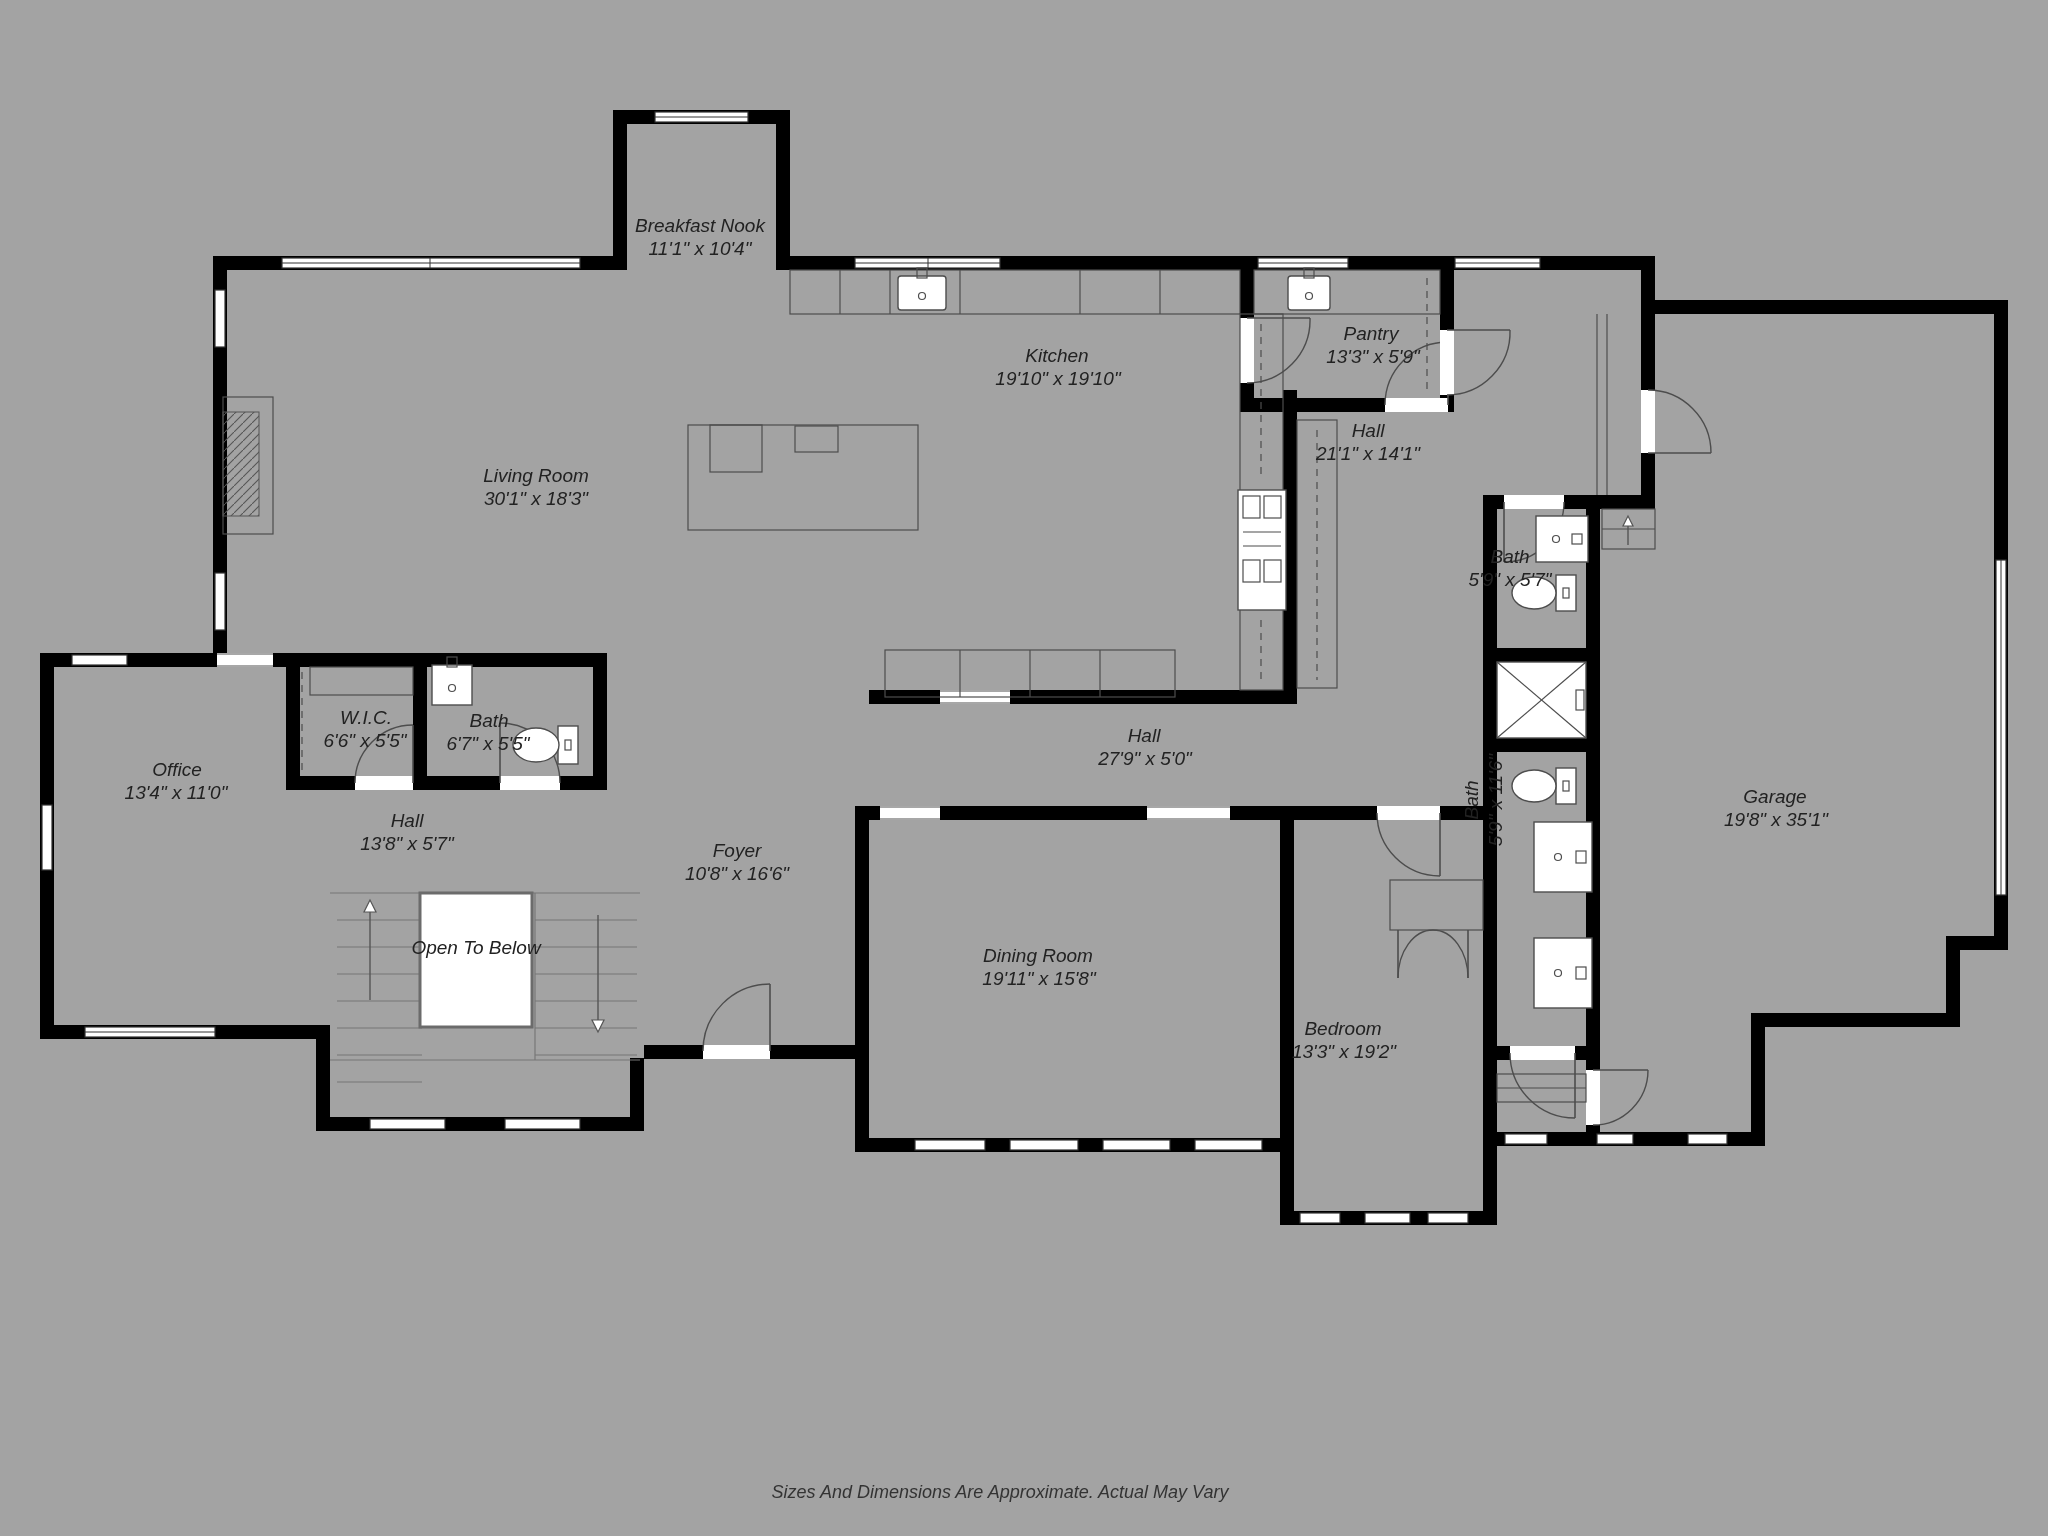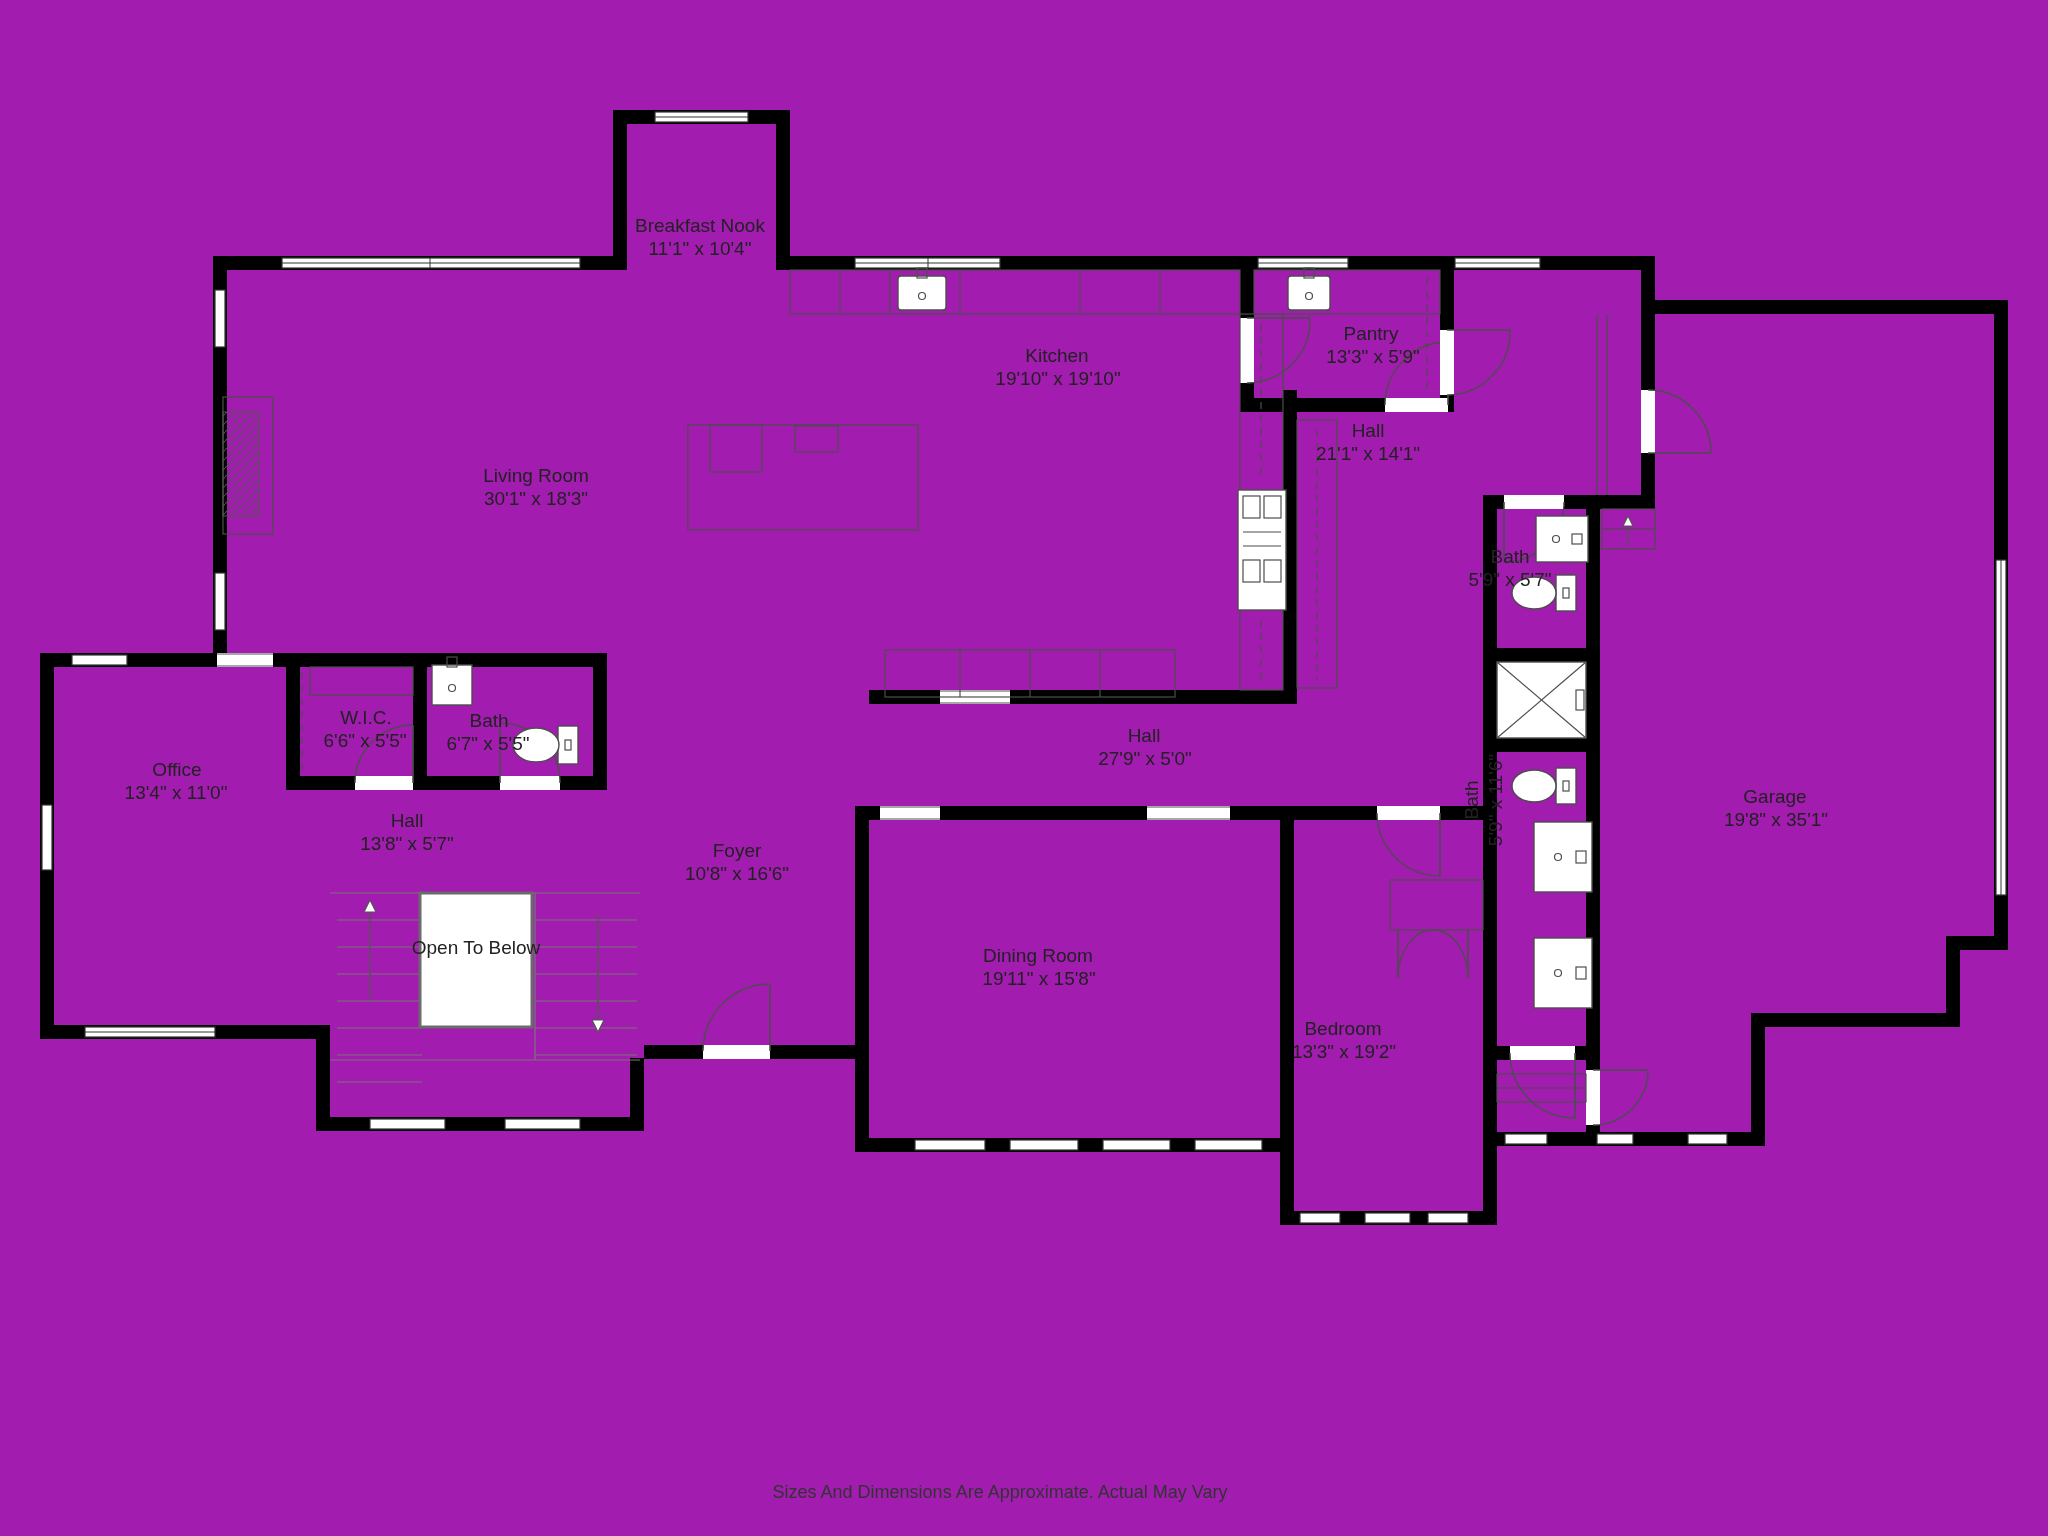--- a/index.html
+++ b/index.html
@@ -1,17 +1,17 @@
 <!DOCTYPE html>
 <html><head>
 <meta charset="utf-8">
 <style>
   html,body{margin:0;padding:0;background:#ffffff;}
-  .sheet{position:relative;width:2048px;height:1536px;background:#a21caf;overflow:hidden;
-         font-family:"Liberation Sans", sans-serif;}
+  .sheet{position:relative;width:2048px;height:1536px;background:#a3a3a3;overflow:hidden;
+         font-family:"Liberation Sans", sans-serif;font-style:italic;}
   svg{position:absolute;left:0;top:0;}
   text{font-family:"Liberation Sans", sans-serif;fill:#222;}
   .room-name,.room-dims{font-size:19px;}
   .footer-note{font-size:18px;fill:#333;}
   .wall{fill:#000;}
   .win{fill:#fff;stroke:#333;stroke-width:1.2;}
   .winline{stroke:#333;stroke-width:1;}
   .fix{fill:#fff;stroke:#4d4d4d;stroke-width:1.4;}
   .fixthin{fill:none;stroke:#4d4d4d;stroke-width:1.2;}
   .dash{fill:none;stroke:#4d4d4d;stroke-width:1.2;stroke-dasharray:7 6;}

